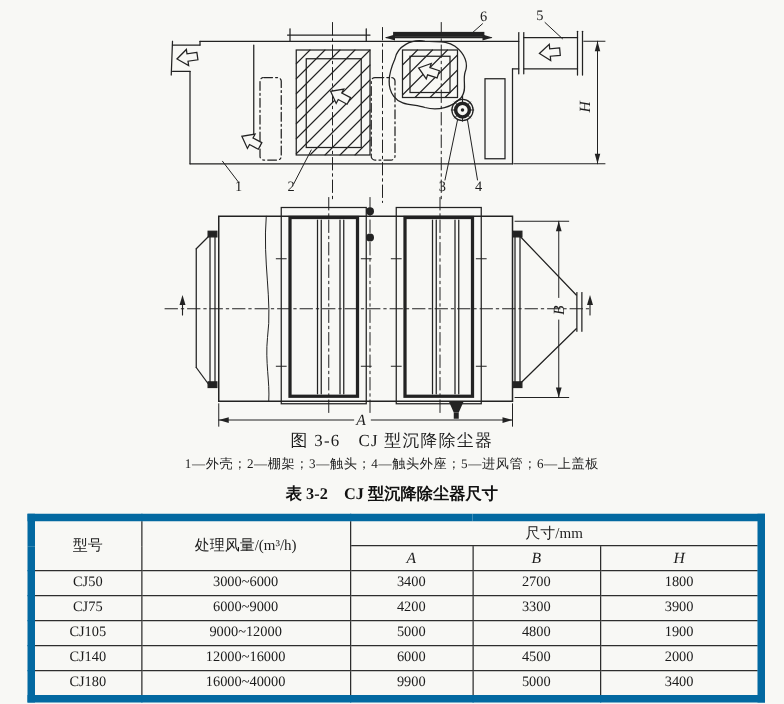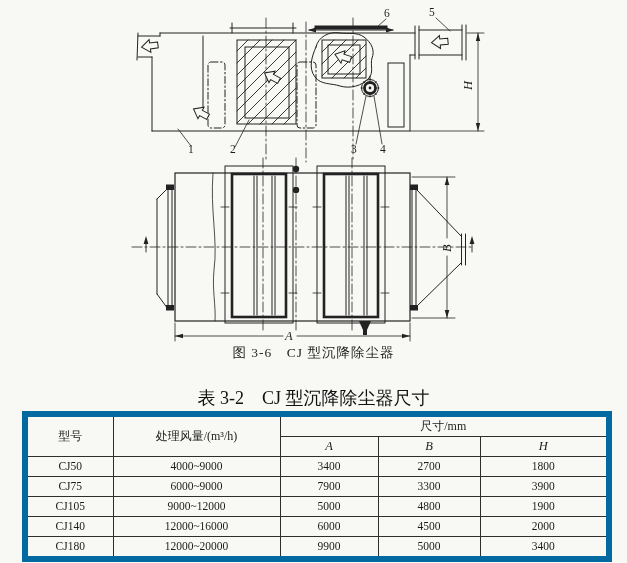--- a/index.html
+++ b/index.html
@@ -16,21 +16,21 @@
   .fig-caption{
     position:absolute;left:0;top:344px;width:627px;
     text-align:center;font-size:13.5px;letter-spacing:1px;color:#1d1d1d;
   }
   .fig-legend{
     position:absolute;left:0;top:364px;width:627px;
     text-align:center;font-size:10.5px;letter-spacing:0.5px;color:#1d1d1d;
   }
   .table-title{
     position:absolute;left:0;top:386px;width:627px;
-    text-align:center;font-size:18px;font-weight:normal;color:#111;
+    text-align:center;font-size:13px;font-weight:bold;color:#111;
   }
   table.spec{
     position:absolute;left:22px;top:411px;
     width:584px;border-collapse:collapse;table-layout:fixed;
     border:6px solid #0369a1;
     font-size:11.5px;color:#1b1b1b;
   }
   table.spec td,table.spec th{
     border:1px solid #2e2e2e;
     text-align:center;vertical-align:middle;
@@ -285,20 +285,21 @@
     <text class="callout" x="380" y="153">4</text>
     <text class="callout" x="429" y="16">5</text>
     <text class="callout" x="384" y="17">6</text>
     <text class="dimtxt" transform="translate(472,90) rotate(-90)">H</text>
     <text class="dimtxt" x="285" y="340">A</text>
     <text class="dimtxt" transform="translate(451,252) rotate(-90)">B</text>
   </g>
 </svg>
 
 <div class="fig-caption">图 3-6　CJ 型沉降除尘器</div>
+<div class="fig-legend">1—外壳；2—棚架；3—触头；4—触头外座；5—进风管；6—上盖板</div>
 <div class="table-title">表 3-2　CJ 型沉降除尘器尺寸</div>
 
 <table class="spec">
   <colgroup>
     <col class="col-model">
         <col class="col-air">
         <col class="col-a">
         <col class="col-b">
         <col class="col-h">
   </colgroup>
@@ -308,49 +309,49 @@
       <td rowspan="2" class="hdr-cn">处理风量/(m³/h)</td>
       <td colspan="3" class="hdr-cn">尺寸/mm</td>
     </tr>
     <tr>
       <td class="dim-letter">A</td>
       <td class="dim-letter">B</td>
       <td class="dim-letter">H</td>
     </tr>
     <tr>
       <td>CJ50</td>
-      <td>4000~9000</td>
+      <td>3000~6000</td>
       <td>3400</td>
       <td>2700</td>
       <td>1800</td>
     </tr>
     <tr>
       <td>CJ75</td>
       <td>6000~9000</td>
-      <td>7900</td>
+      <td>4200</td>
       <td>3300</td>
       <td>3900</td>
     </tr>
     <tr>
       <td>CJ105</td>
       <td>9000~12000</td>
       <td>5000</td>
       <td>4800</td>
       <td>1900</td>
     </tr>
     <tr>
       <td>CJ140</td>
       <td>12000~16000</td>
       <td>6000</td>
       <td>4500</td>
       <td>2000</td>
     </tr>
     <tr>
       <td>CJ180</td>
-      <td>12000~20000</td>
+      <td>16000~40000</td>
       <td>9900</td>
       <td>5000</td>
       <td>3400</td>
     </tr>
   </tbody>
 </table>
 
 </div>
 
 </body></html>

